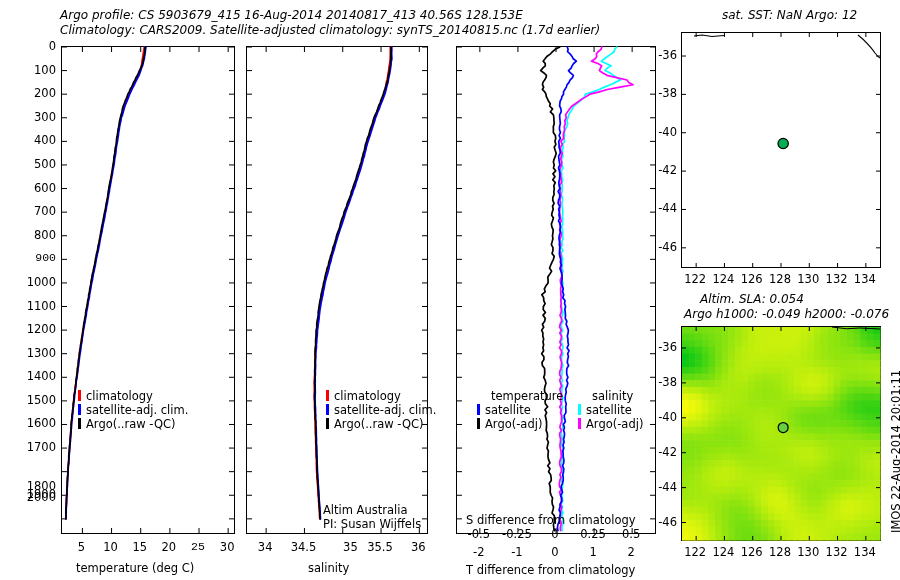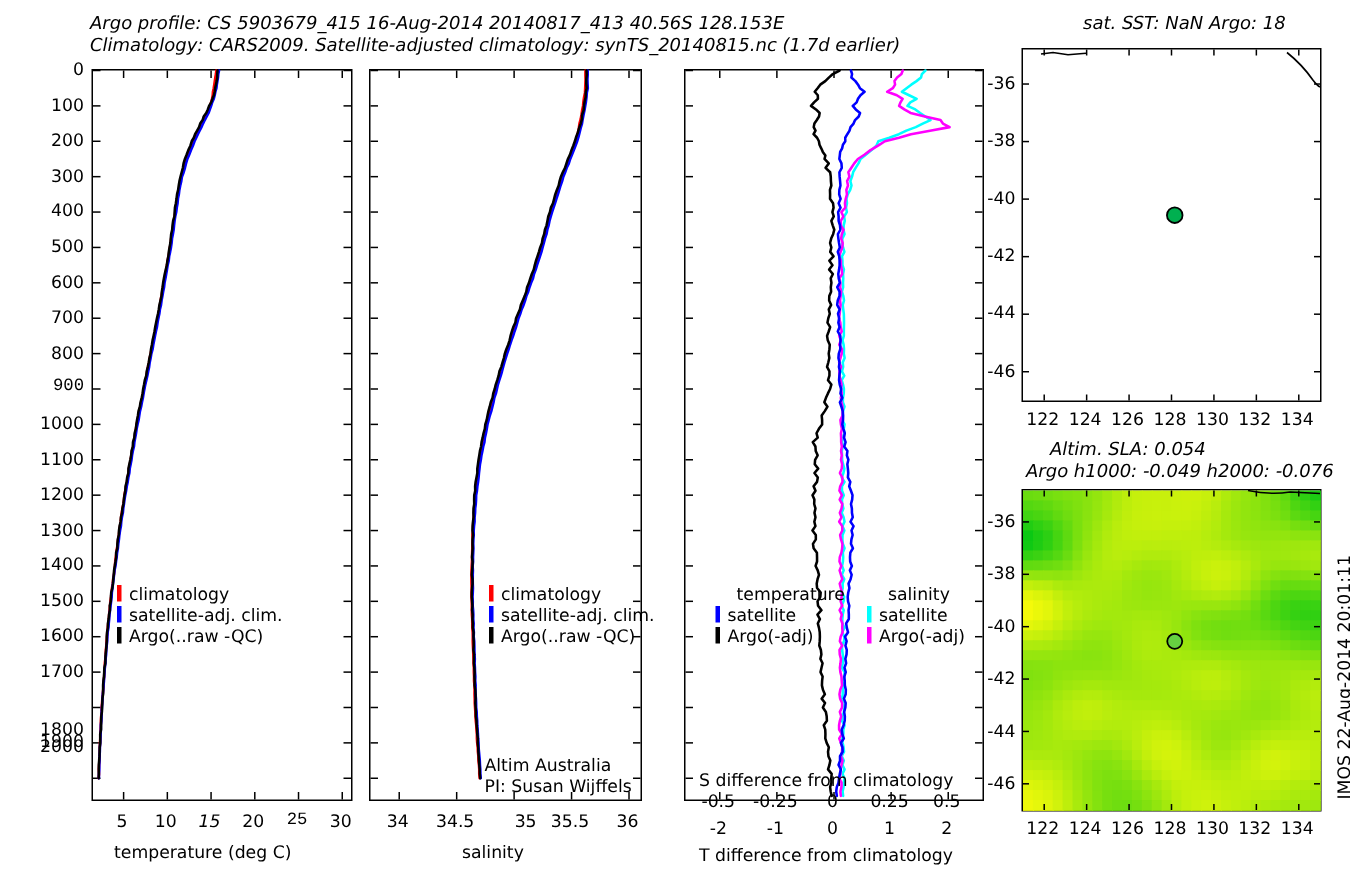--- a/index.html
+++ b/index.html
@@ -102,21 +102,21 @@
     <div class="abs tick" style="left: 8px; top: 392.883px; width: 48px; text-align: right;">1500</div>
     <div class="abs tick" style="left: 8px; top: 416.476px; width: 48px; text-align: right;">1600</div>
     <div class="abs tick" style="left: 8px; top: 440.068px; width: 48px; text-align: right;">1700</div>
     <div class="abs tick" style="left: 8px; top: 479px; width: 48px; text-align: right;">1800</div>
     <div class="abs tick" style="left: 8px; top: 487.252px; width: 48px; text-align: right;">1900</div>
     <div class="abs tick" style="left: 8px; top: 490px; width: 48px; text-align: right;">2000</div>
   </div>
 <div class="abs" id="p1-xticks">
     <div class="abs tick" style="left: 72.4068px; top: 540px; width: 18px; text-align: center;">5</div>
     <div class="abs tick" style="left: 101.559px; top: 540px; width: 18px; text-align: center;">10</div>
-    <div class="abs tick" style="left: 130.712px; top: 540px; width: 18px; text-align: center; font-style: italic;">15</div>
+    <div class="abs tick" style="left: 130.712px; top: 540px; width: 18px; text-align: center;">15</div>
     <div class="abs tick" style="left: 159.864px; top: 540px; width: 18px; text-align: center;">20</div>
     <div class="abs tick" style="left: 189.017px; top: 540px; width: 18px; text-align: center; font-family: Liberation Mono, monospace;">25</div>
     <div class="abs tick" style="left: 218.169px; top: 540px; width: 18px; text-align: center;">30</div>
   </div>
 <div class="abs axlabel" style="left:76px;top:561px;">temperature (deg C)</div>
 <div class="abs" id="p1-legend" style="left:78px;top:389px;">
     <div class="legrow legtxt"><span class="legbar" style="background: rgb(255, 0, 0);"></span><span>climatology</span></div>
     <div class="legrow legtxt"><span class="legbar" style="background: rgb(0, 0, 255);"></span><span>satellite-adj. clim.</span></div>
     <div class="legrow legtxt"><span class="legbar" style="background: rgb(0, 0, 0);"></span><span>Argo(..raw -QC)</span></div>
   </div>
@@ -276,21 +276,21 @@
     <div class="legrow legtxt" style="padding-left: 14px;">temperature</div>
     <div class="legrow legtxt"><span class="legbar" style="background: rgb(0, 0, 255);"></span><span>satellite</span></div>
     <div class="legrow legtxt"><span class="legbar" style="background: rgb(0, 0, 0);"></span><span>Argo(-adj)</span></div>
   </div>
 <div class="abs" id="p3-legend-s" style="left:578px;top:389px;">
     <div class="legrow legtxt" style="padding-left: 14px;">salinity</div>
     <div class="legrow legtxt"><span class="legbar" style="background: rgb(0, 255, 255);"></span><span>satellite</span></div>
     <div class="legrow legtxt"><span class="legbar" style="background: rgb(255, 0, 255);"></span><span>Argo(-adj)</span></div>
   </div>
 
-<div class="abs ttl" style="left:722px;top:8px;">sat. SST: NaN Argo: 18</div>
+<div class="abs ttl" style="left:722px;top:8px;">sat. SST: NaN Argo: 12</div>
 <div class="frame" style="left:681px;top:32px;width:200px;height:236px;">
   <svg id="svg-m1" width="198" height="234" viewBox="0 0 198 234">
       <line x1="14.142857142857142" y1="0" x2="14.142857142857142" y2="4" stroke="#000" stroke-width="1"></line>
       <line x1="14.142857142857142" y1="234" x2="14.142857142857142" y2="230" stroke="#000" stroke-width="1"></line>
       <line x1="42.42857142857143" y1="0" x2="42.42857142857143" y2="4" stroke="#000" stroke-width="1"></line>
       <line x1="42.42857142857143" y1="234" x2="42.42857142857143" y2="230" stroke="#000" stroke-width="1"></line>
       <line x1="70.71428571428571" y1="0" x2="70.71428571428571" y2="4" stroke="#000" stroke-width="1"></line>
       <line x1="70.71428571428571" y1="234" x2="70.71428571428571" y2="230" stroke="#000" stroke-width="1"></line>
       <line x1="99" y1="0" x2="99" y2="4" stroke="#000" stroke-width="1"></line>
       <line x1="99" y1="234" x2="99" y2="230" stroke="#000" stroke-width="1"></line>

